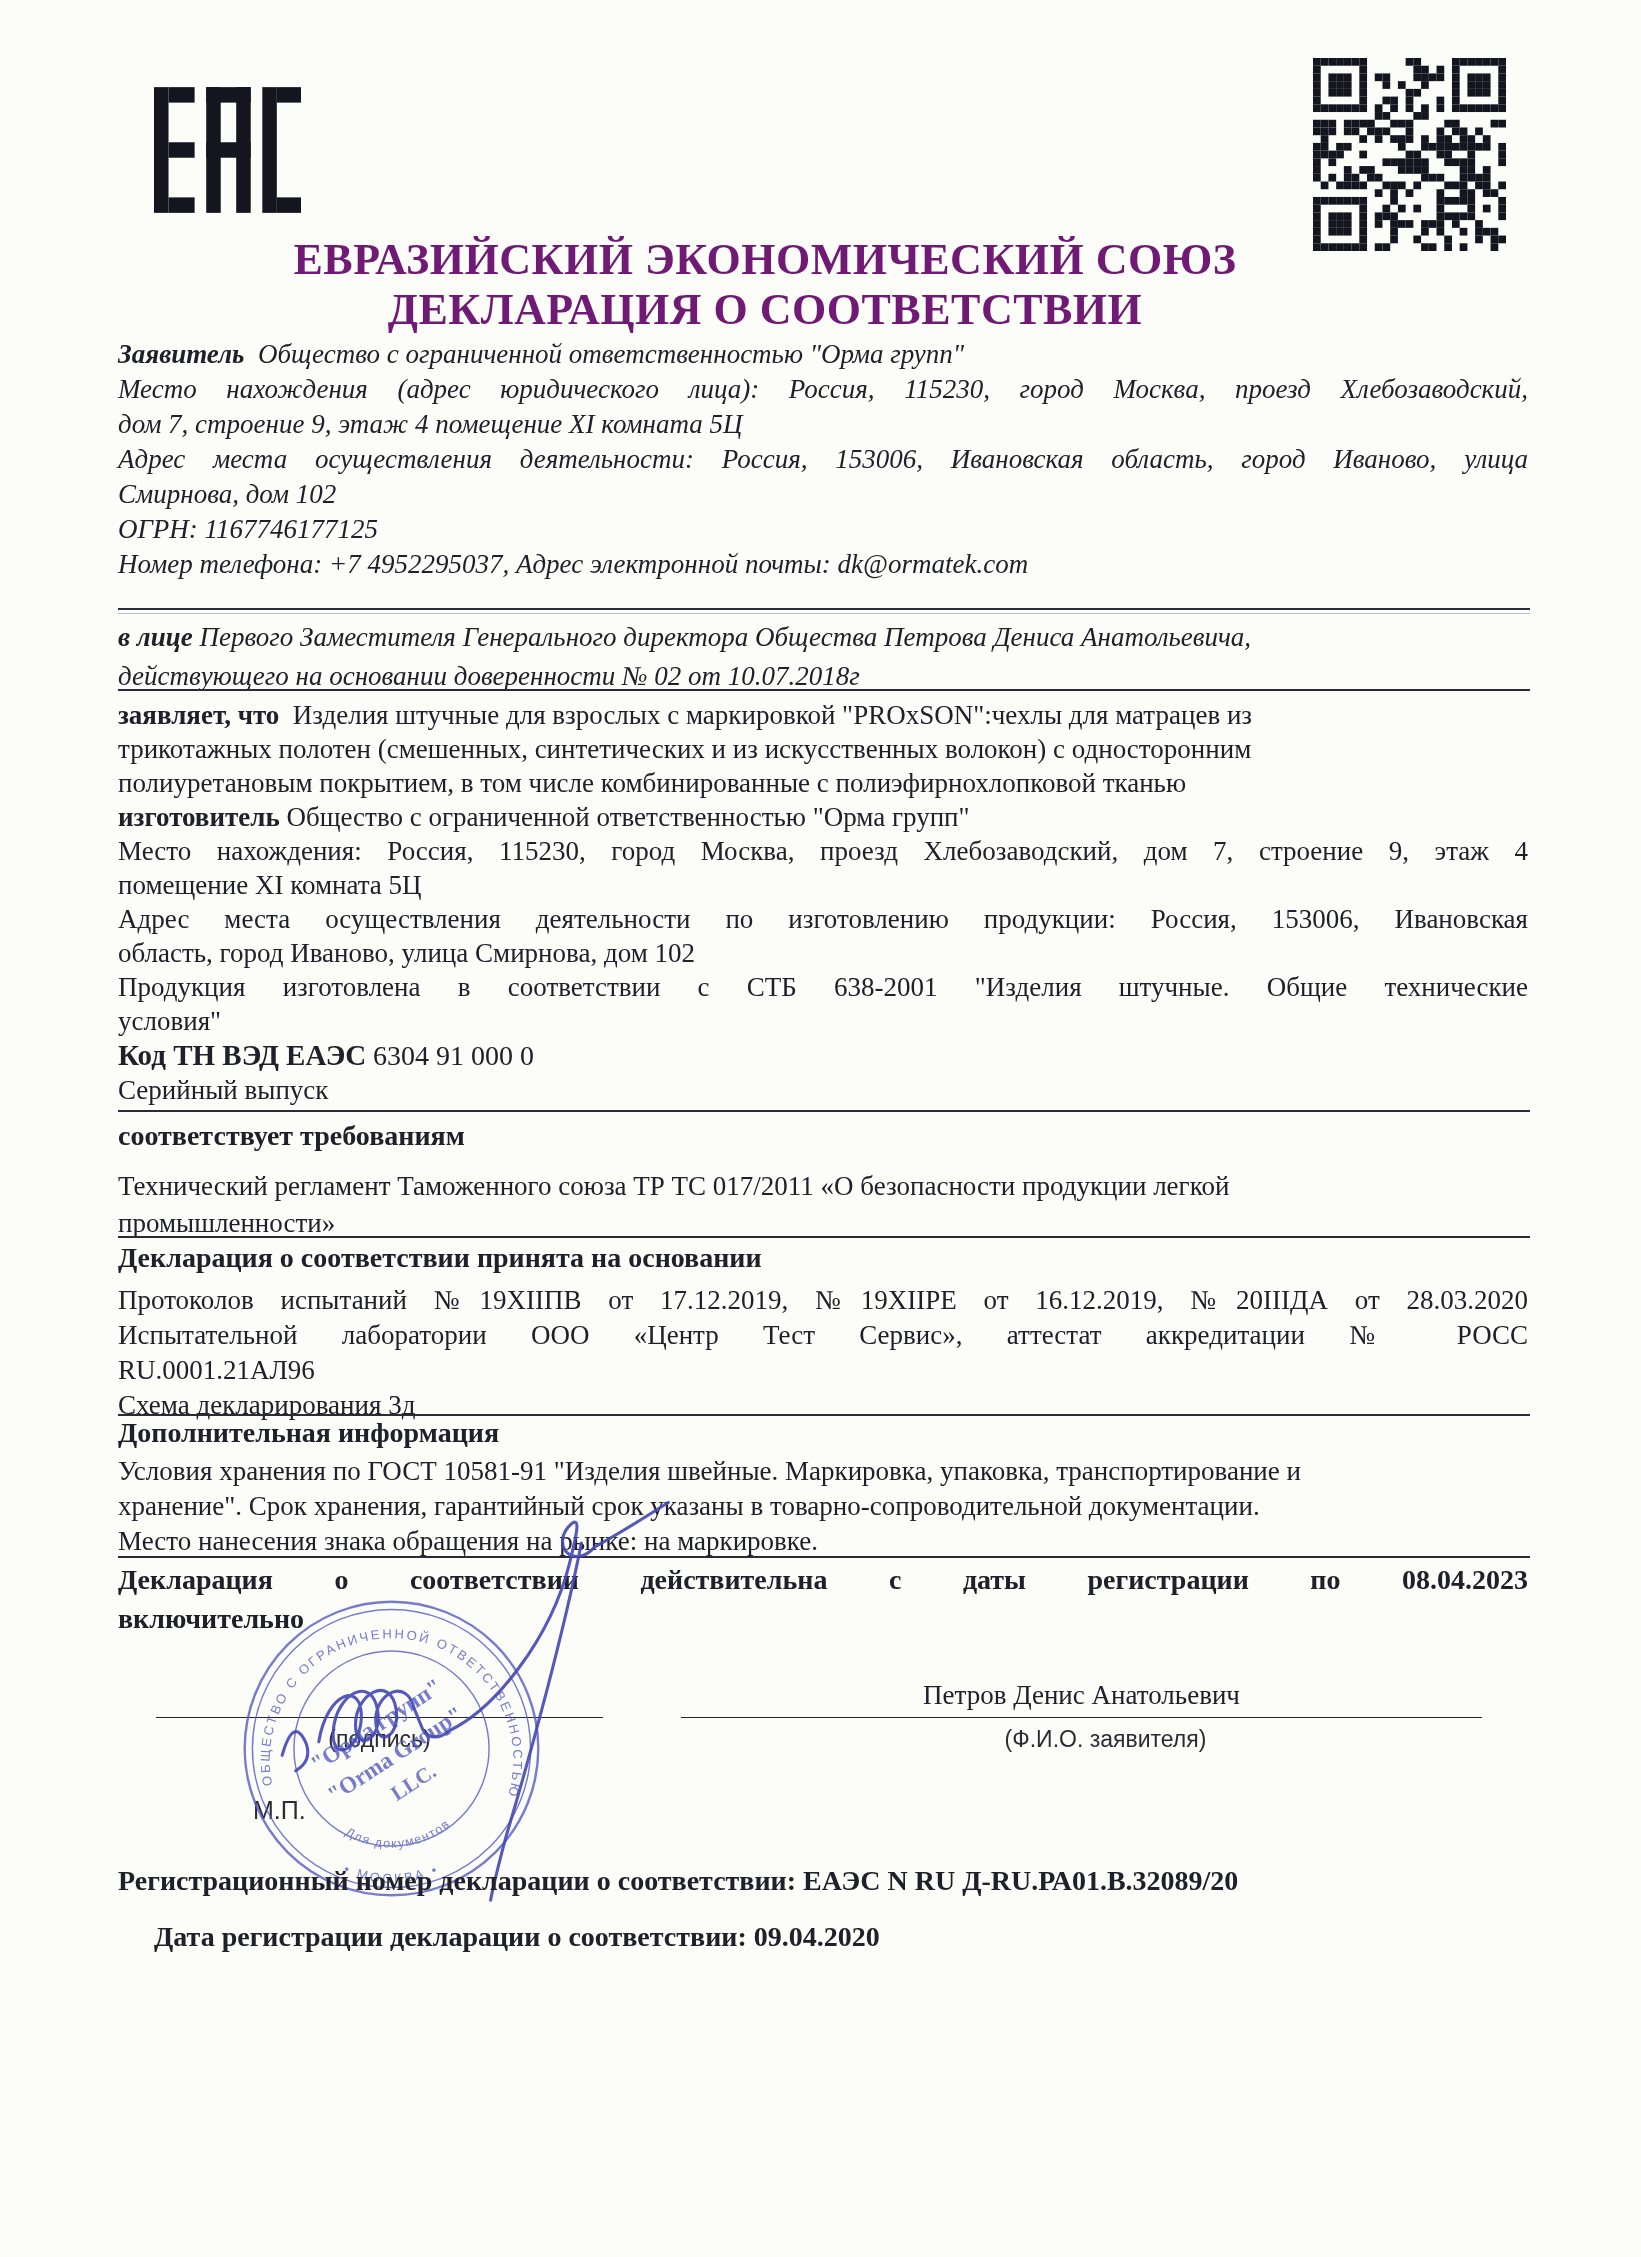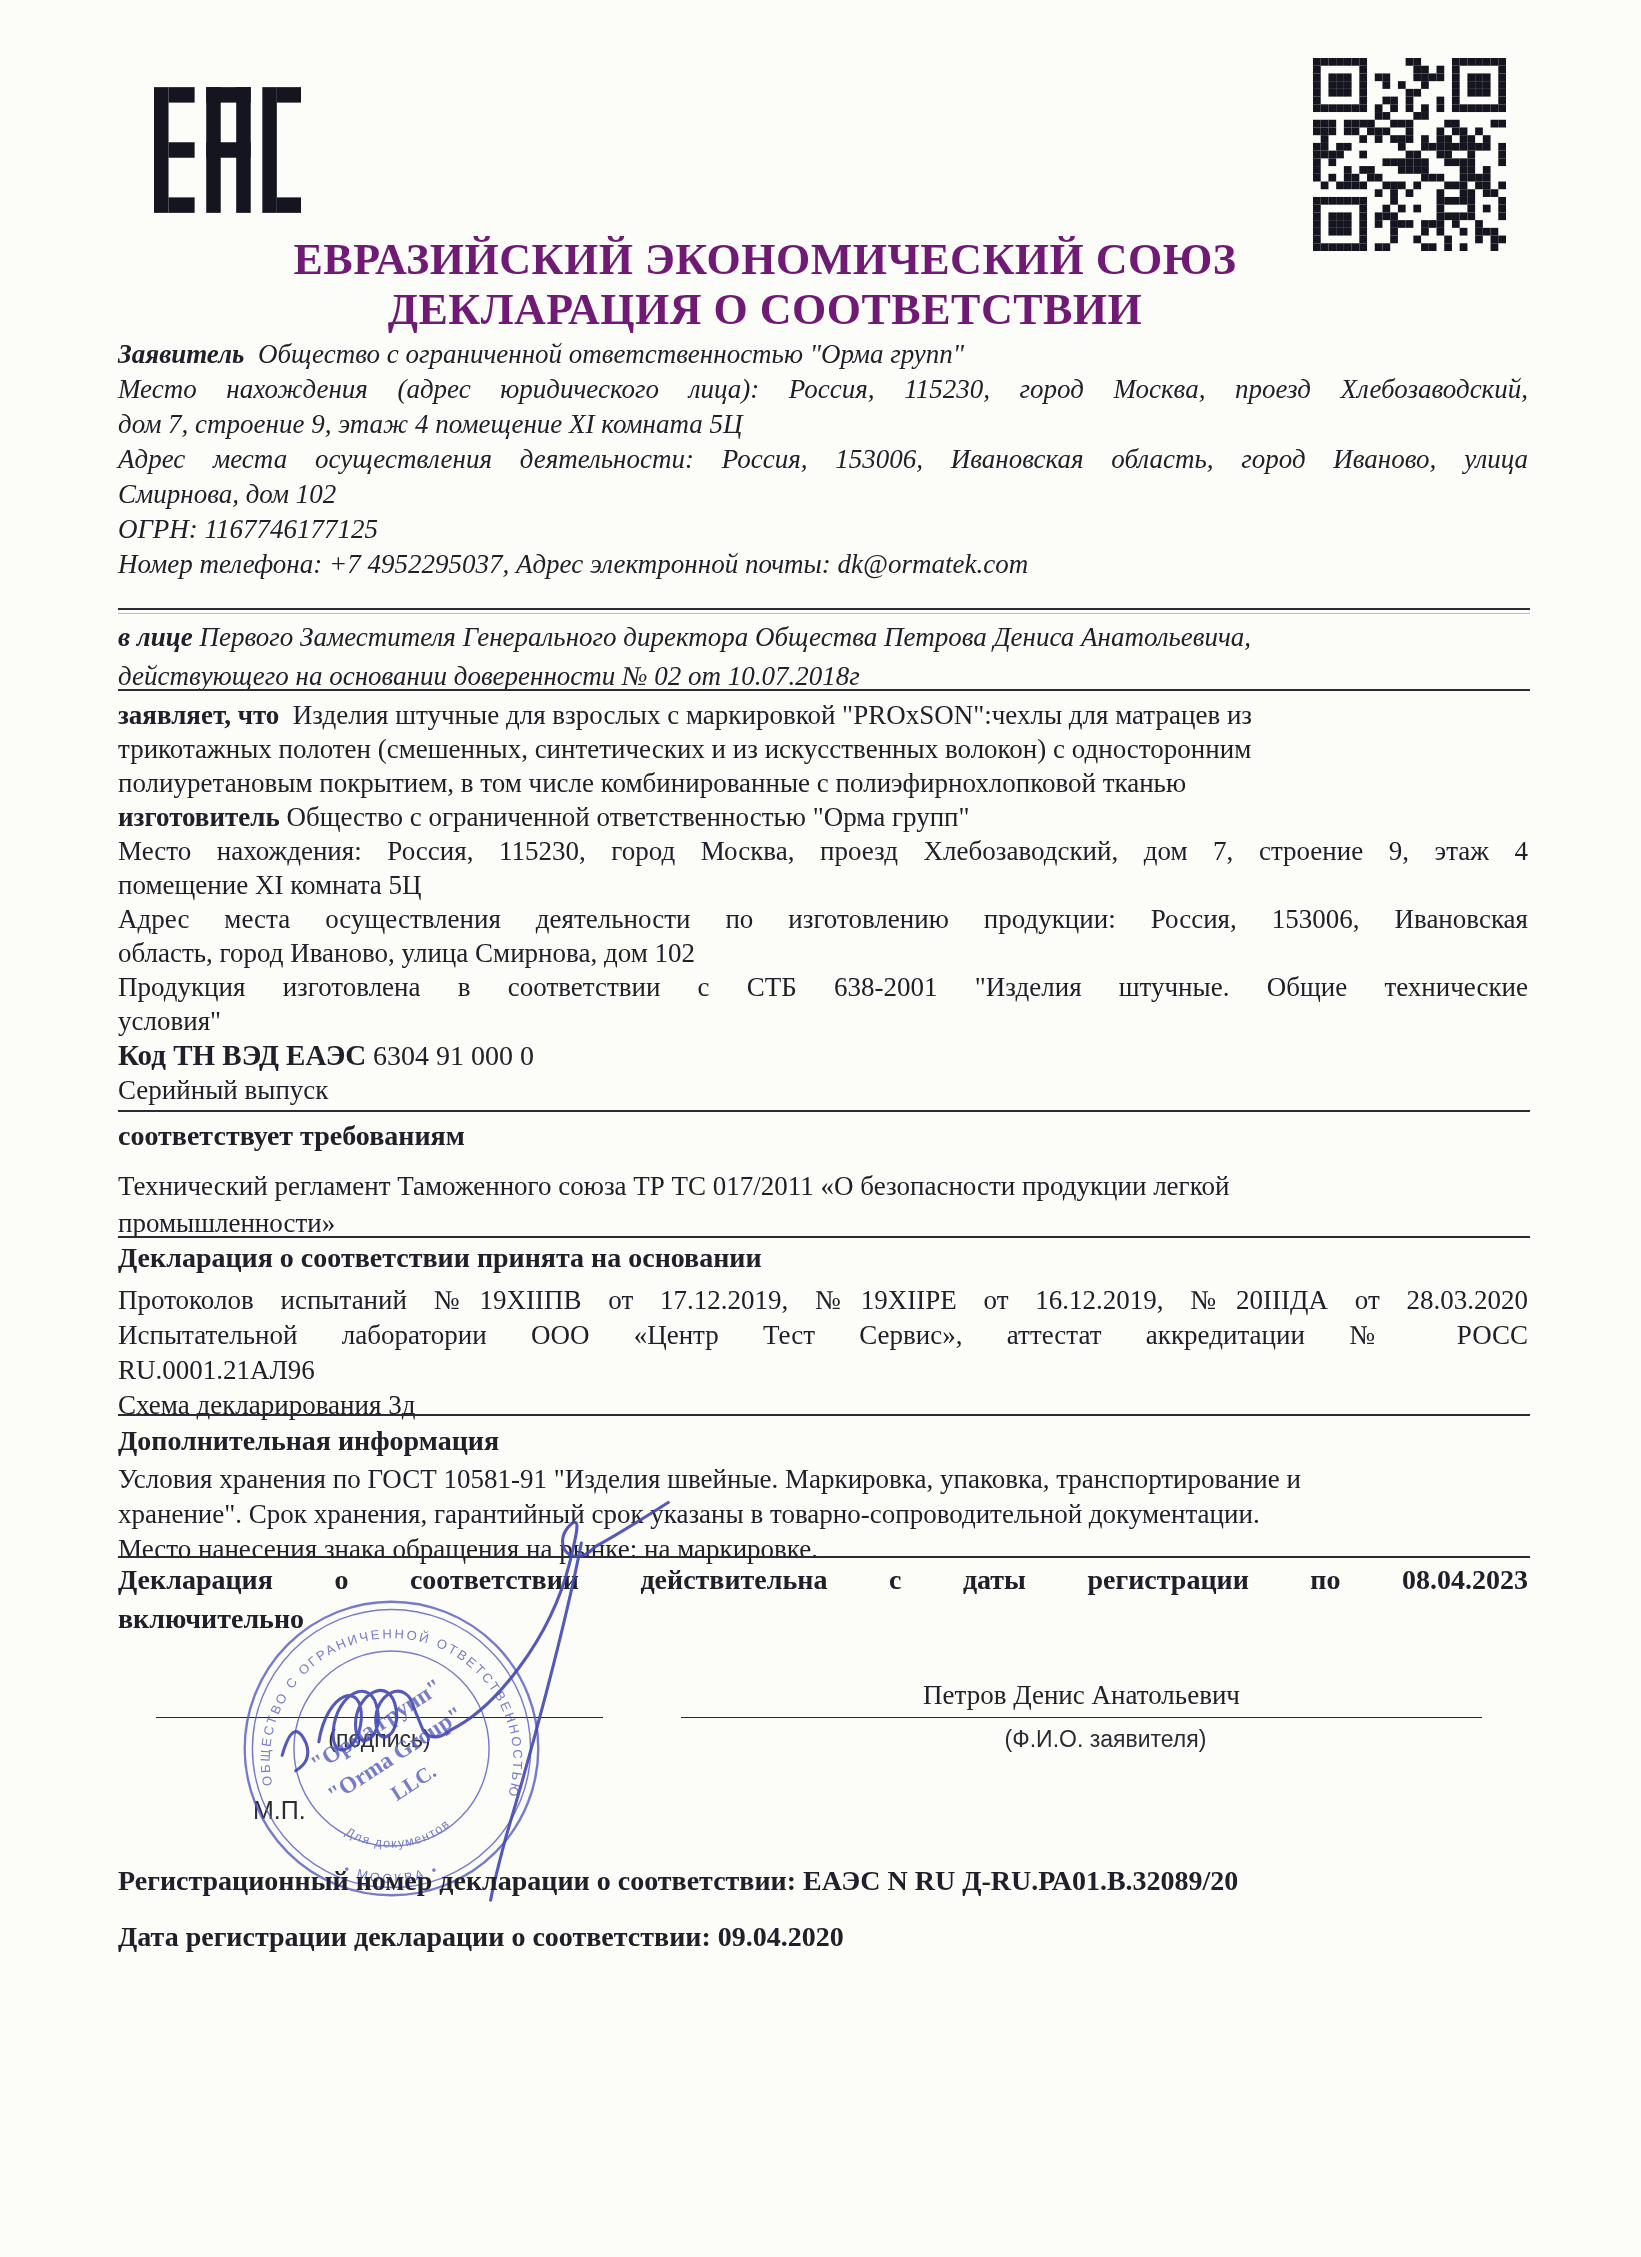--- a/index.html
+++ b/index.html
@@ -422,21 +422,21 @@
     <div class="hdr" style="font-size:28px; margin-bottom:8px;">Декларация о соответствии принята на основании</div>
     <div>
         <div class="jl">Протоколов испытаний №19ХIIПВ от 17.12.2019, №19ХIIРЕ от 16.12.2019, №20IIIДА от 28.03.2020</div>
         <div class="jl">Испытательной лаборатории ООО «Центр Тест Сервис», аттестат аккредитации № РОСС</div>
         <div>RU.0001.21АЛ96</div>
       </div>
     <div>Схема декларирования 3д</div>
   </div>
   <div class="rule" style="top:1414px;"></div>
 
-  <div class="abs col body-text" style="top:1415px; padding-top:8px;">
+  <div class="abs col body-text" style="top:1415px; padding-top:0;">
     <div class="hdr" style="font-size:28px; margin-bottom:3.9px;">Дополнительная информация</div>
     <div>
         <div>Условия хранения по ГОСТ 10581-91 "Изделия швейные. Маркировка, упаковка, транспортирование и</div>
         <div>хранение". Срок хранения, гарантийный срок указаны в товарно-сопроводительной документации.</div>
         <div>Место нанесения знака обращения на рынке: на маркировке.</div>
       </div>
   </div>
   <div class="rule" style="top:1556px;"></div>
 
   <div class="abs col" style="top:1560px; font-size:28px; line-height:39px; font-weight:bold;">
@@ -483,16 +483,16 @@
     <g fill="none" stroke="#4449b4" stroke-width="3.2" stroke-linecap="round">
       <path d="M 112,278 q 12,-42 25,-12 q 6,18 -11,28"></path>
       <path d="M 150,264 c 8,-52 46,-64 44,-24 c -2,34 -32,46 -29,12 c 3,-38 40,-58 46,-20 c 5,30 -23,44 -23,14 c 0,-32 36,-52 42,-16 c 5,27 -19,42 -21,14 c -2,-30 32,-48 40,-14 l 9,22 q 11,14 28,0"></path>
       <path d="M 286,252 C 332,230 390,158 410,78 C 416,53 424,24 408,42 C 392,62 414,86 436,62"></path>
       <path d="M 422,58 C 404,150 368,282 344,362 C 336,392 331,412 328,428"></path>
       <path d="M 436,62 C 462,48 490,30 512,16"></path>
     </g>
   </svg>
 
   <div class="abs col footer-line" style="top:1865px;">Регистрационный номер декларации о соответствии: ЕАЭС N RU Д-RU.РА01.В.32089/20</div>
-  <div class="abs col footer-line" style="top:1921px;">Дата регистрации декларации о соответствии: 09.04.2020</div>
+  <div class="abs col footer-line" style="top:1921px;margin-left:36px;">Дата регистрации декларации о соответствии: 09.04.2020</div>
 
 </div>
 
 
 </body></html>

